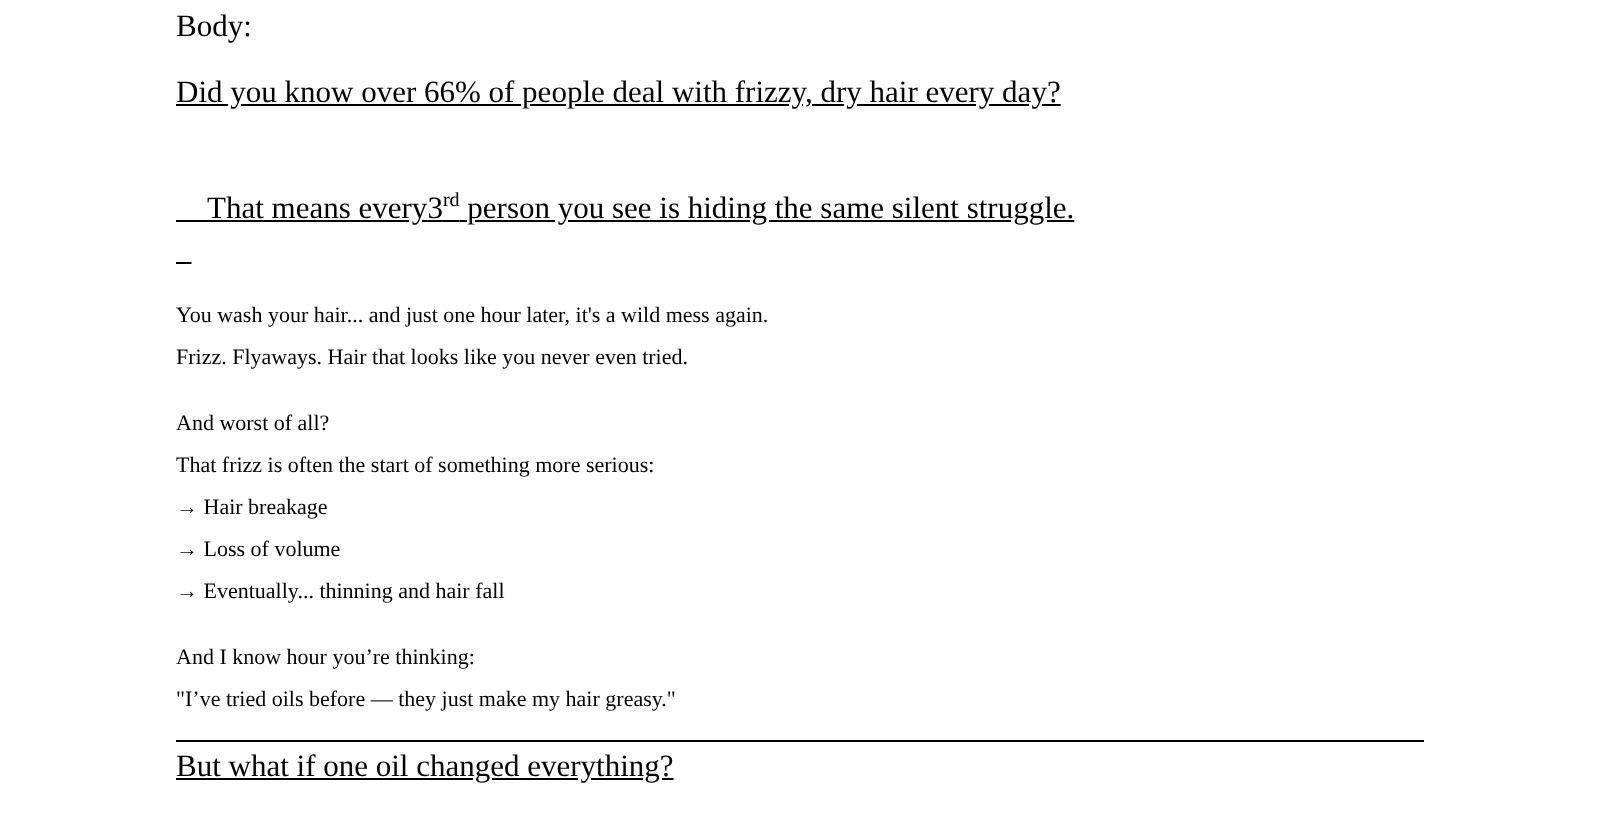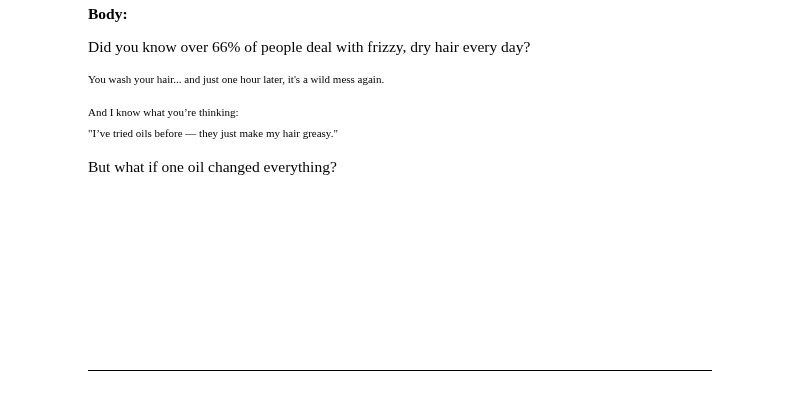--- a/index.html
+++ b/index.html
@@ -19,30 +19,31 @@
     width: 800px;
     height: 420px;
     box-sizing: border-box;
     padding: 4px 88px 0 88px;
   }
   .block {
     margin: 0;
     padding: 0;
   }
   .heading {
-    font-weight: bold;
+    font-weight: normal;
     font-size: 15.5px;
     line-height: 19px;
     margin-bottom: 13px;
   }
   .para {
     font-size: 15.5px;
     line-height: 21px;
     margin-bottom: 12px;
     white-space: pre-wrap;
+    text-decoration: underline;
   }
   .para-group {
     margin-bottom: 12px;
   }
   .para-group .line {
     font-size: 11px;
     line-height: 21px;
   }
   .ord {
     vertical-align: super;
@@ -58,29 +59,40 @@
 </style>
 </head>
 <body>
 
 <div class="page">
 
   <div class="block heading">Body:</div>
 
   <div class="block para">Did you know over 66% of people deal with frizzy, dry hair every day?</div>
 
+  <div class="block para">
+    <span>That means every</span><span>3</span><span class="ord">rd</span><span> person you see is hiding the same silent struggle.</span>
+  </div>
 
   <div class="block para-group">
     <div class="line">You wash your hair... and just one hour later, it's a wild mess again.</div>
+    <div class="line">Frizz. Flyaways. Hair that looks like you never even tried.</div>
+  </div>
+
+  <div class="block para-group">
+    <div class="line">And worst of all?</div>
+    <div class="line">That frizz is often the start of something more serious:</div>
+    <div class="line">→ Hair breakage</div>
+    <div class="line">→ Loss of volume</div>
+    <div class="line">→ Eventually... thinning and hair fall</div>
   </div>
 
 
-
   <div class="block para-group">
-    <div class="line">And I know what you’re thinking:</div>
+    <div class="line">And I know hour you’re thinking:</div>
     <div class="line">"I’ve tried oils before — they just make my hair greasy."</div>
   </div>
 
   <div class="block para">But what if one oil changed everything?</div>
 
   <div class="rule"></div>
 
 </div>
 
 </body></html>

